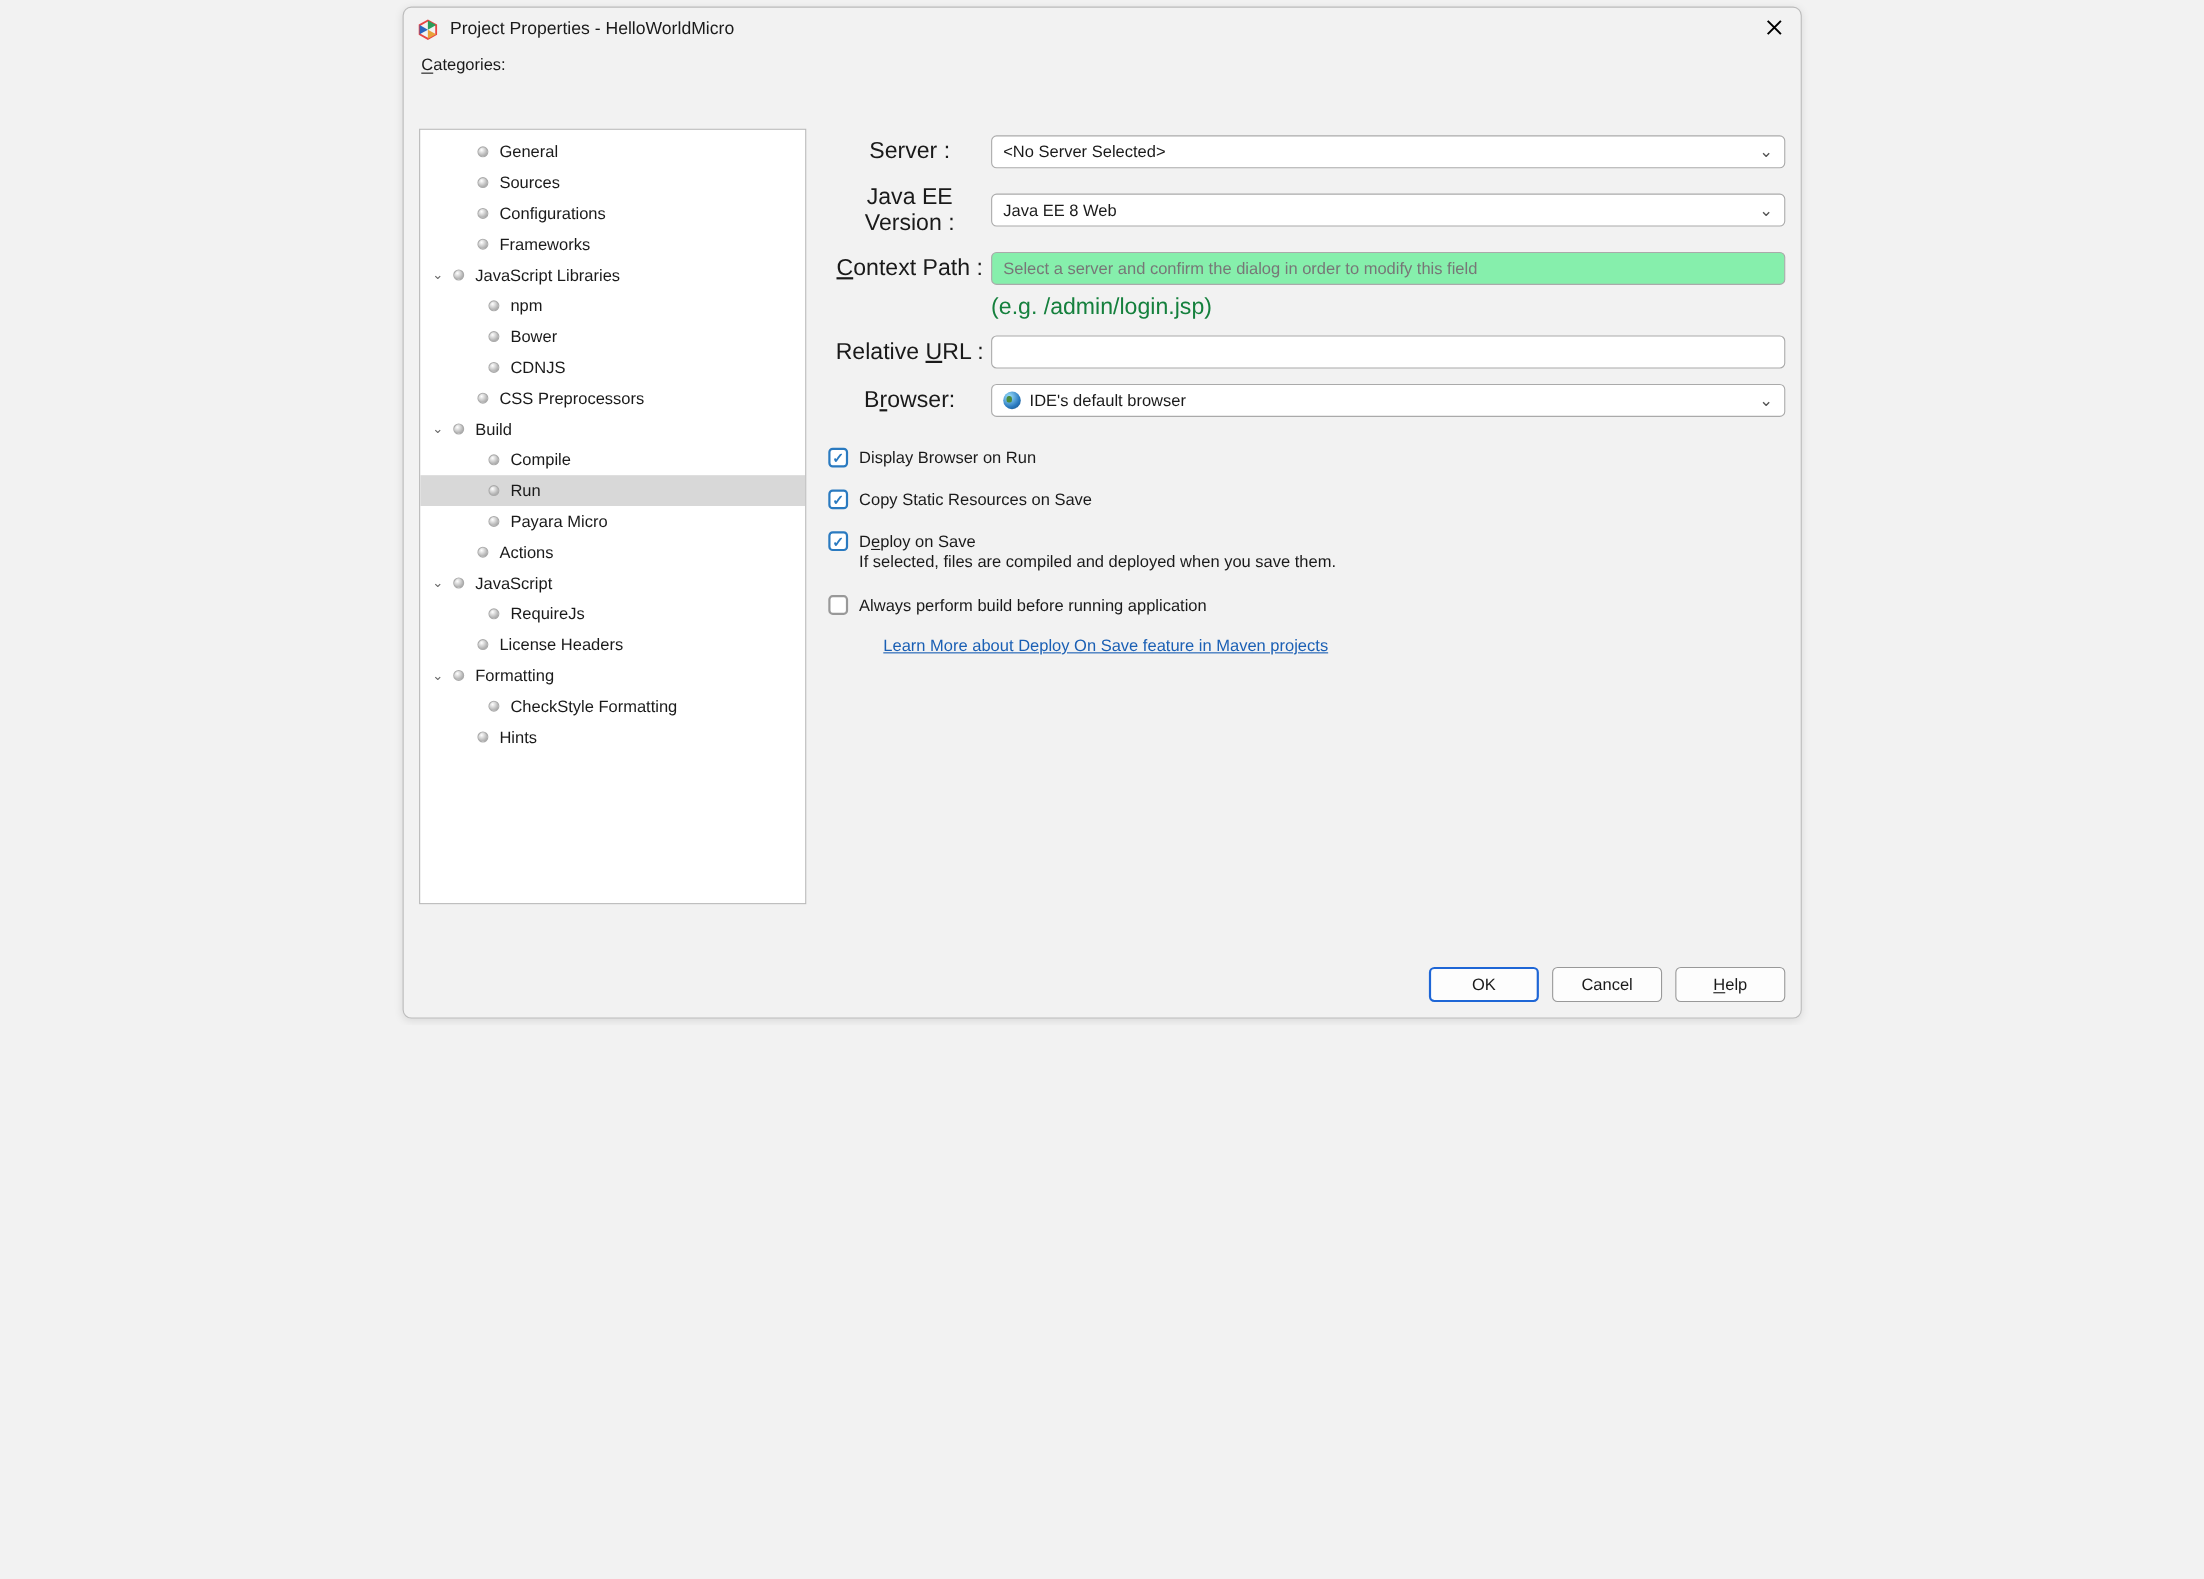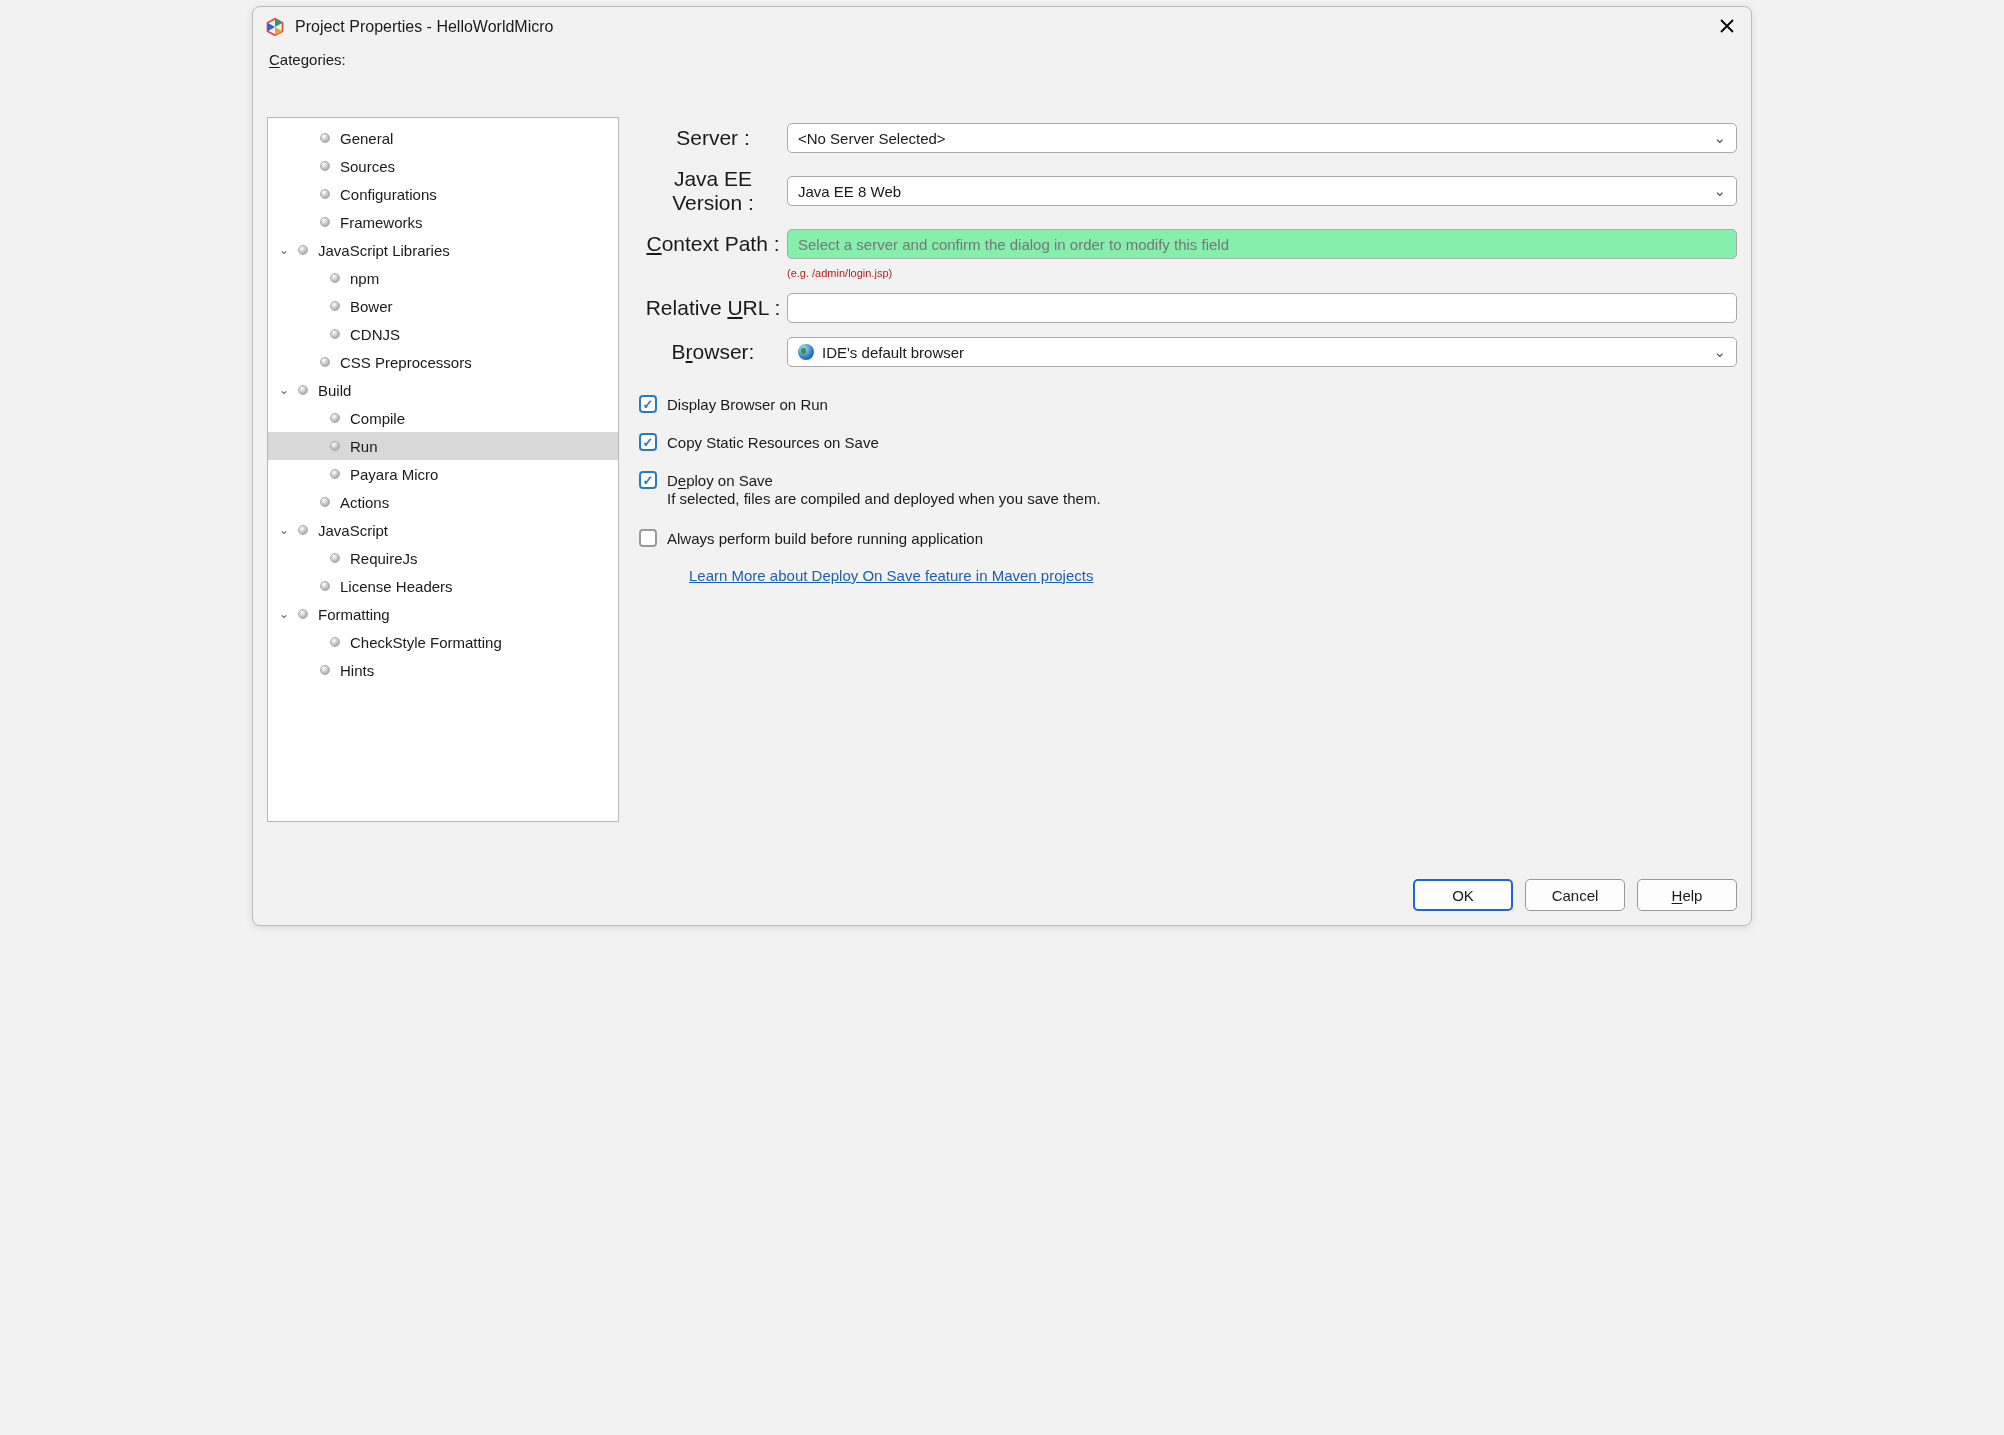--- a/index.html
+++ b/index.html
@@ -4,21 +4,21 @@
 <style>
   * { box-sizing: border-box; }
   body {
     margin: 0;
     font-family: -apple-system, BlinkMacSystemFont, "Segoe UI", Arial, sans-serif;
     font-size: 15px;
     background: #f2f2f2;
     color: #1a1a1a;
   }
   .dialog {
-    width: 1500px;
+    width: 1272px;
     height: 920px;
     margin: 6px auto;
     background: #f2f2f2;
     border: 1px solid #bbb;
     border-radius: 8px;
     box-shadow: 0 2px 8px rgba(0,0,0,0.1);
     display: flex;
     flex-direction: column;
     position: relative;
   }
@@ -146,22 +146,22 @@
     content:"";
     position:absolute;
     top:4px; left:3px; width:5px; height:6px;
     background:#4a8b3c; border-radius:40%;
   }
   .text-input.disabled {
     background: #86efac;
     color: #777;
   }
   .hint {
-    font-size: 11px;
-    color: #b91c1c;
+    font-size: 21px;
+    color: #15803d;
     margin: -6px 0 14px 148px;
   }
   .check-row {
     display: flex;
     align-items: center;
     margin-bottom: 20px;
     font-size: 15px;
   }
   .checkbox {
     width: 18px; height: 18px;

